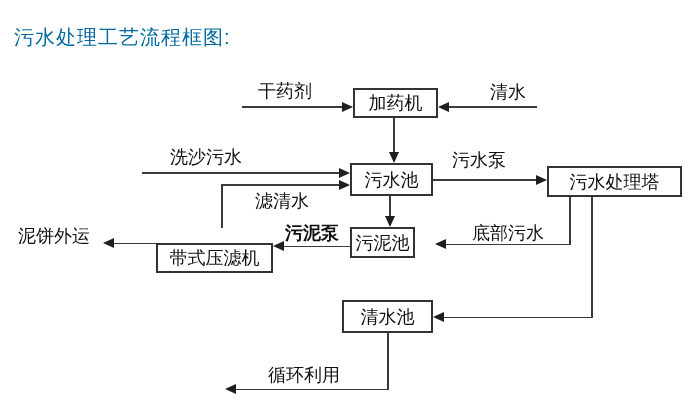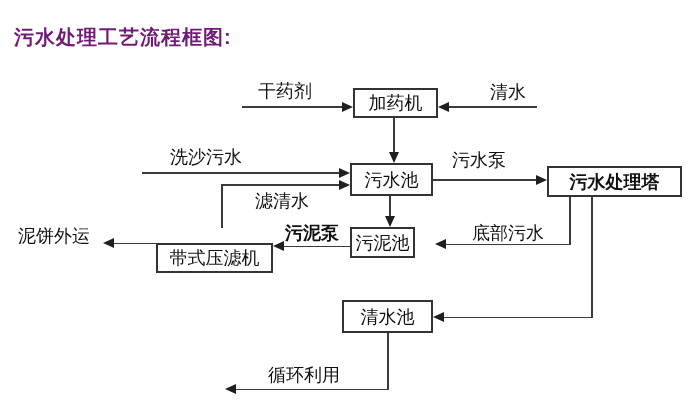--- a/index.html
+++ b/index.html
@@ -1,22 +1,22 @@
 <!DOCTYPE html>
 <html><head>
 <meta charset="utf-8">
 <style>
   html,body{margin:0;padding:0;background:#fff;}
   .canvas{
     position:relative;width:700px;height:420px;background:#ffffff;
     font-family:"Liberation Sans",sans-serif;color:#000;overflow:hidden;
   }
   .title{
-    position:absolute;left:14px;top:24px;font-size:20px;font-weight:bold;
-    letter-spacing:1px;white-space:nowrap;color:#701a75;
+    position:absolute;left:14px;top:24px;font-size:20px;font-weight:normal;
+    letter-spacing:1px;white-space:nowrap;color:#0369a1;
   }
   .node{
     position:absolute;box-sizing:border-box;border:2px solid #333333;background:#ffffff;
     display:flex;align-items:center;justify-content:center;
     font-size:18px;white-space:nowrap;color:#111;
   }
   .lbl{
     position:absolute;font-size:18px;white-space:nowrap;color:#111;line-height:20px;
   }
   .hl{position:absolute;height:1.5px;background:#3b3b3b;}
@@ -28,21 +28,21 @@
 </style>
 </head>
 <body>
 
 <div class="canvas">
 
   <div class="title">污水处理工艺流程框图:</div>
 
   <div class="node" style="left:353px;top:88px;width:85px;height:30px;">加药机</div>
   <div class="node" style="left:350px;top:163px;width:83px;height:33px;">污水池</div>
-  <div class="node" style="left:547px;top:166px;width:135px;height:31px;font-weight:bold;">污水处理塔</div>
+  <div class="node" style="left:547px;top:166px;width:135px;height:31px;">污水处理塔</div>
   <div class="node" style="left:350px;top:227px;width:65px;height:31px;">污泥池</div>
   <div class="node" style="left:156px;top:243px;width:117px;height:30px;">带式压滤机</div>
   <div class="node" style="left:342px;top:300px;width:91px;height:33px;">清水池</div>
 
   <div class="lbl" style="left:258px;top:81px;">干药剂</div>
   <div class="lbl" style="left:490px;top:82px;">清水</div>
   <div class="lbl" style="left:170px;top:147px;">洗沙污水</div>
   <div class="lbl" style="left:452px;top:150px;">污水泵</div>
   <div class="lbl" style="left:255px;top:191px;">滤清水</div>
   <div class="lbl" style="left:285px;top:223px;font-weight:bold;">污泥泵</div>

